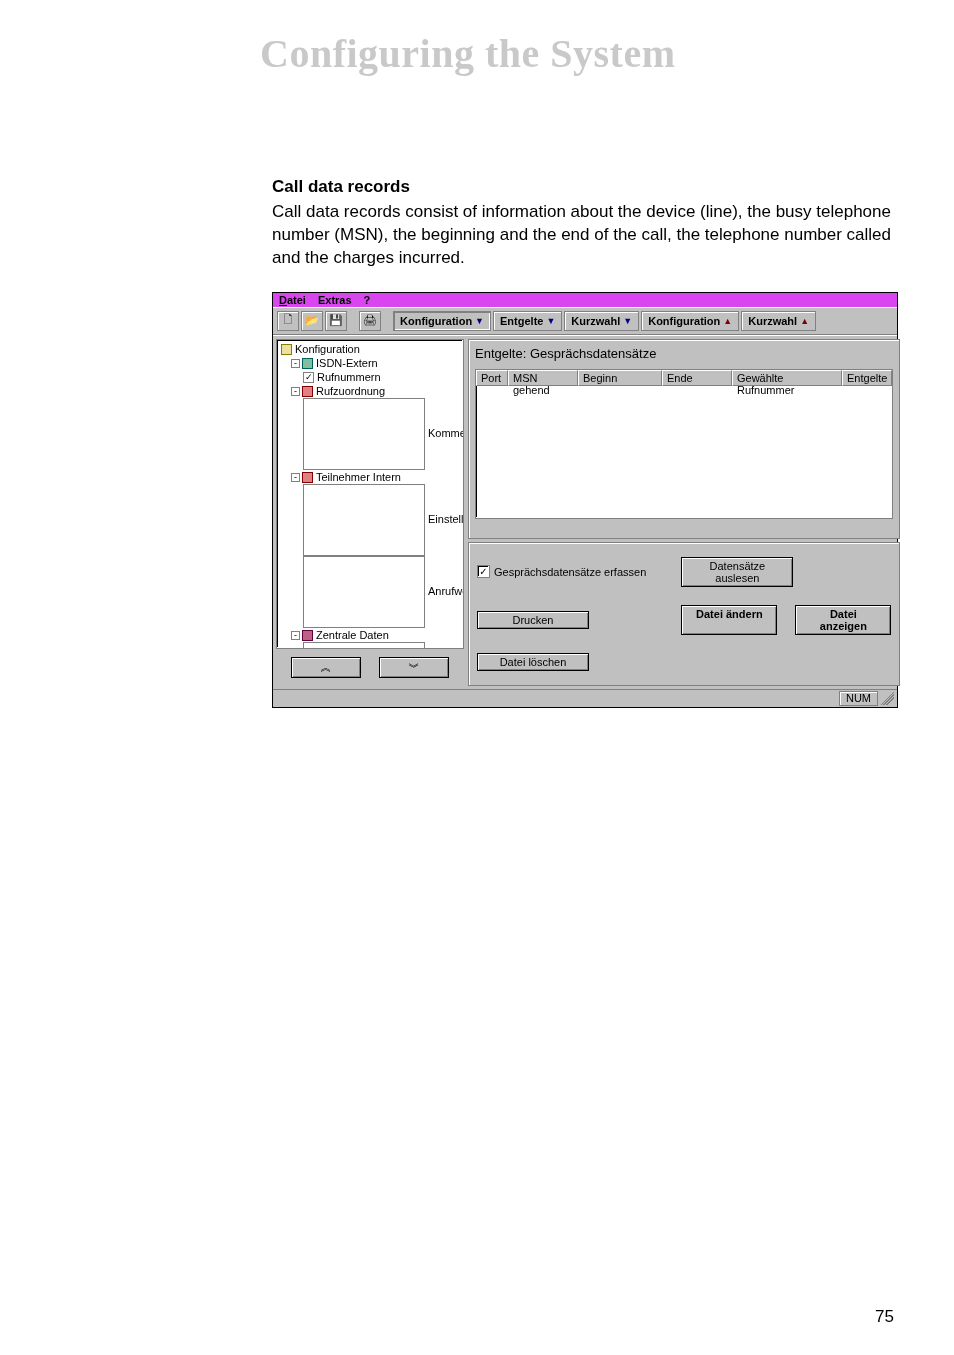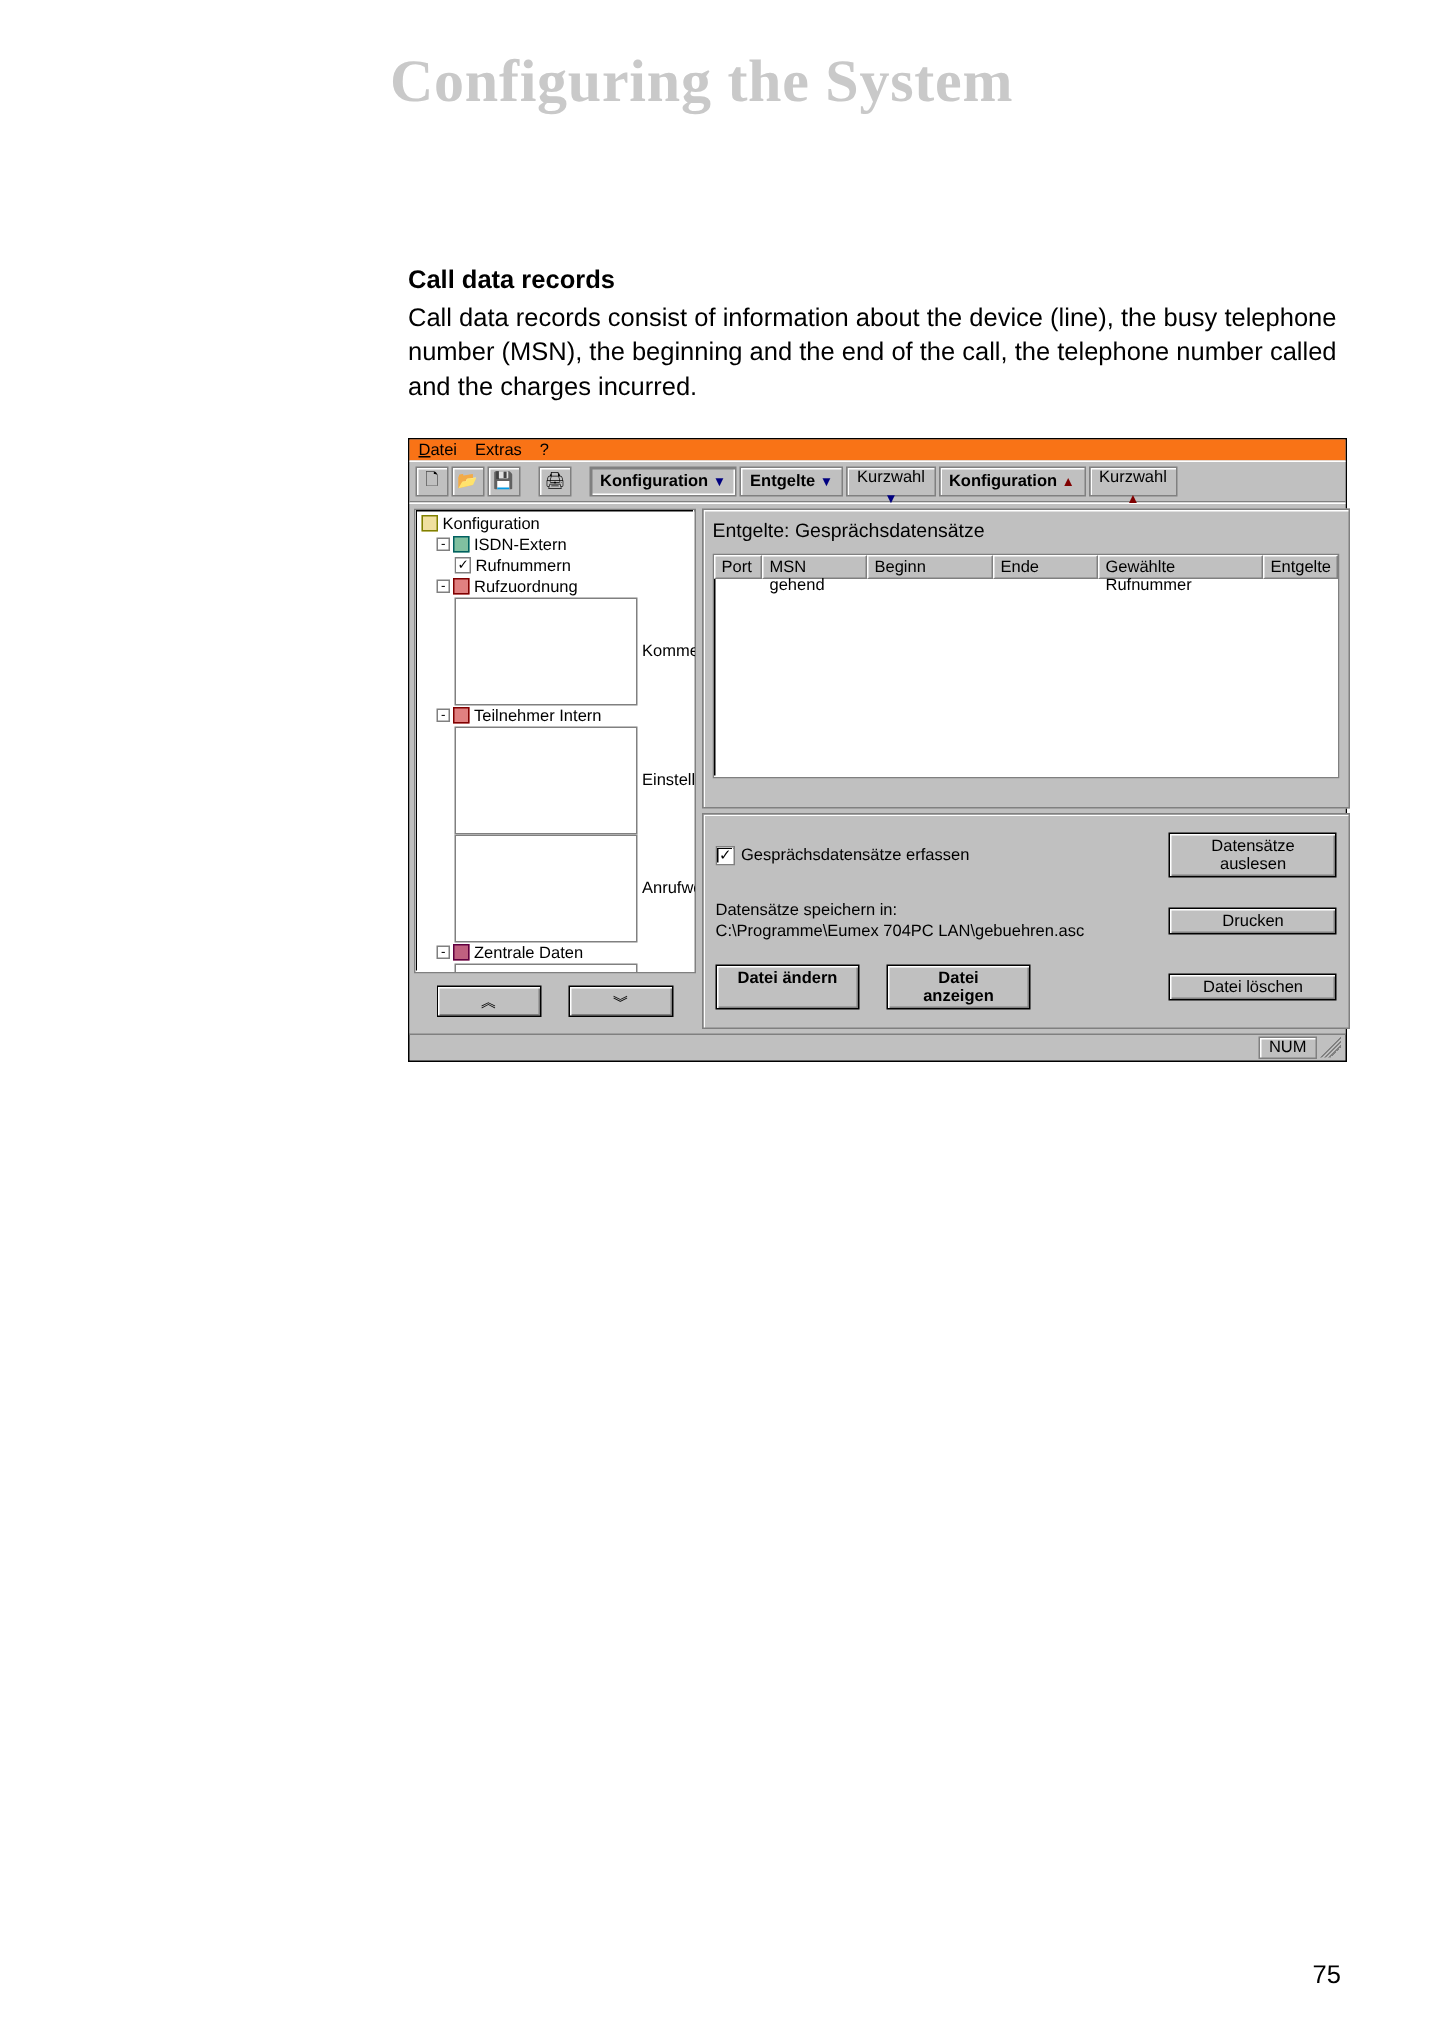--- a/index.html
+++ b/index.html
@@ -67,25 +67,26 @@
     border: 1px solid #000;
     box-shadow: inset 1px 1px 0 #fff, inset -1px -1px 0 #808080;
     font-size: 9px;
     line-height: 10px;
     text-align: center;
     color: #000;
     font-weight: bold;
     margin-left: 2px;
   }
   .menubar {
-    background: #f97316;
+    background: #d946ef;
     padding: 1px 6px;
     display: flex;
     gap: 12px;
     font-size: 11px;
+    font-weight: bold;
   }
   .menubar span { text-decoration: none; }
   .menubar .ul { text-decoration: underline; }
   .toolbar {
     background: #c0c0c0;
     border-top: 1px solid #fff;
     border-bottom: 1px solid #808080;
     padding: 3px 4px;
     display: flex;
     align-items: center;
@@ -112,21 +113,21 @@
     align-items: center;
     gap: 3px;
     font-weight: bold;
     font-size: 11px;
   }
   .tb-text-btn.selected {
     box-shadow: inset 1px 1px 0 #808080, inset -1px -1px 0 #fff;
   }
   .arrow-down { font-size: 9px; color: #000080; }
   .arrow-up   { font-size: 9px; color: #800000; }
-  .tb-text-btn.plain { font-weight: normal; flex-direction: column; }
+  .tb-text-btn.plain { font-weight: bold; }
   .content-area {
     display: flex;
     background: #c0c0c0;
     padding: 3px;
     gap: 4px;
     border-top: 1px solid #fff;
   }
   .tree-pane {
     width: 188px;
     background: #fff;
@@ -351,24 +352,20 @@
             </div>
           </div>
 
           <div class="panel-bottom">
             <div class="chk">
               <div class="chk-box">✓</div>
               <span>Gesprächsdatensätze erfassen</span>
             </div>
             <div class="btn">Datensätze auslesen</div>
 
-            <div class="file-info">
-              <div>Datensätze speichern in:</div>
-              <div>C:\Programme\Eumex 704PC LAN\gebuehren.asc</div>
-            </div>
             <div class="btn">Drucken</div>
 
             <div class="btn-row">
               <div class="btn">Datei ändern</div>
               <div class="btn">Datei anzeigen</div>
             </div>
             <div class="btn">Datei löschen</div>
           </div>
         </div>
       </div>

